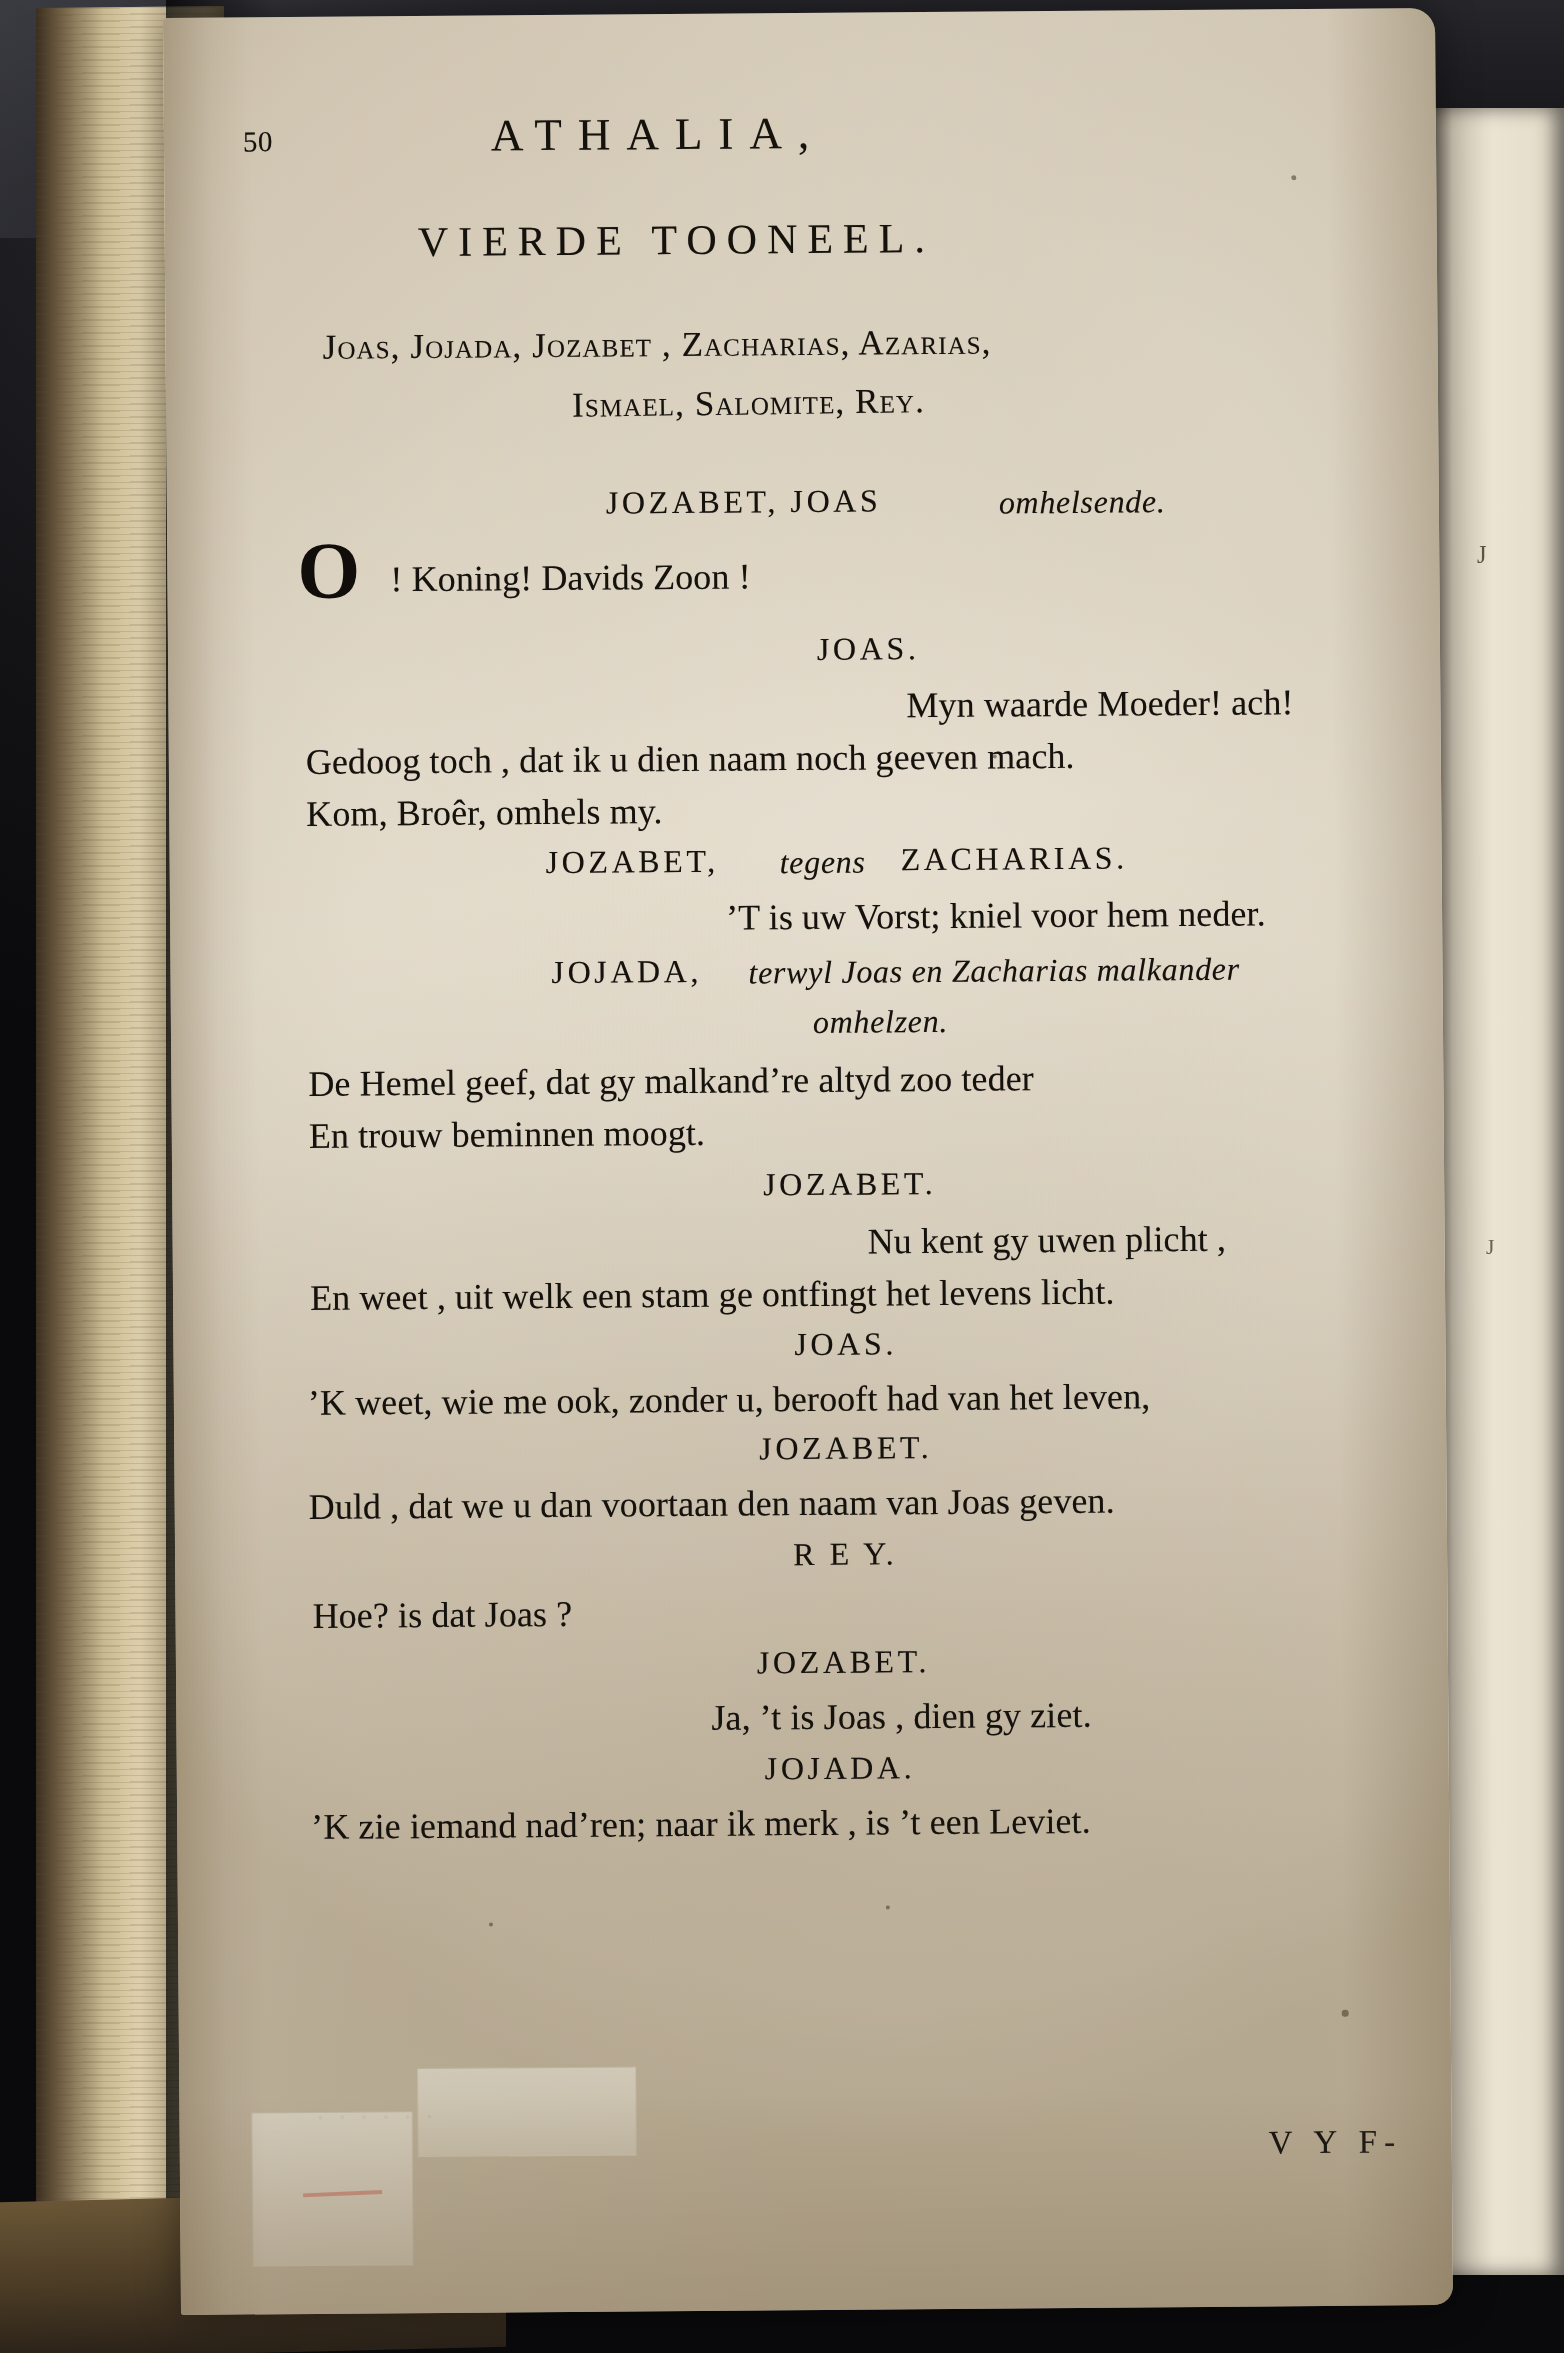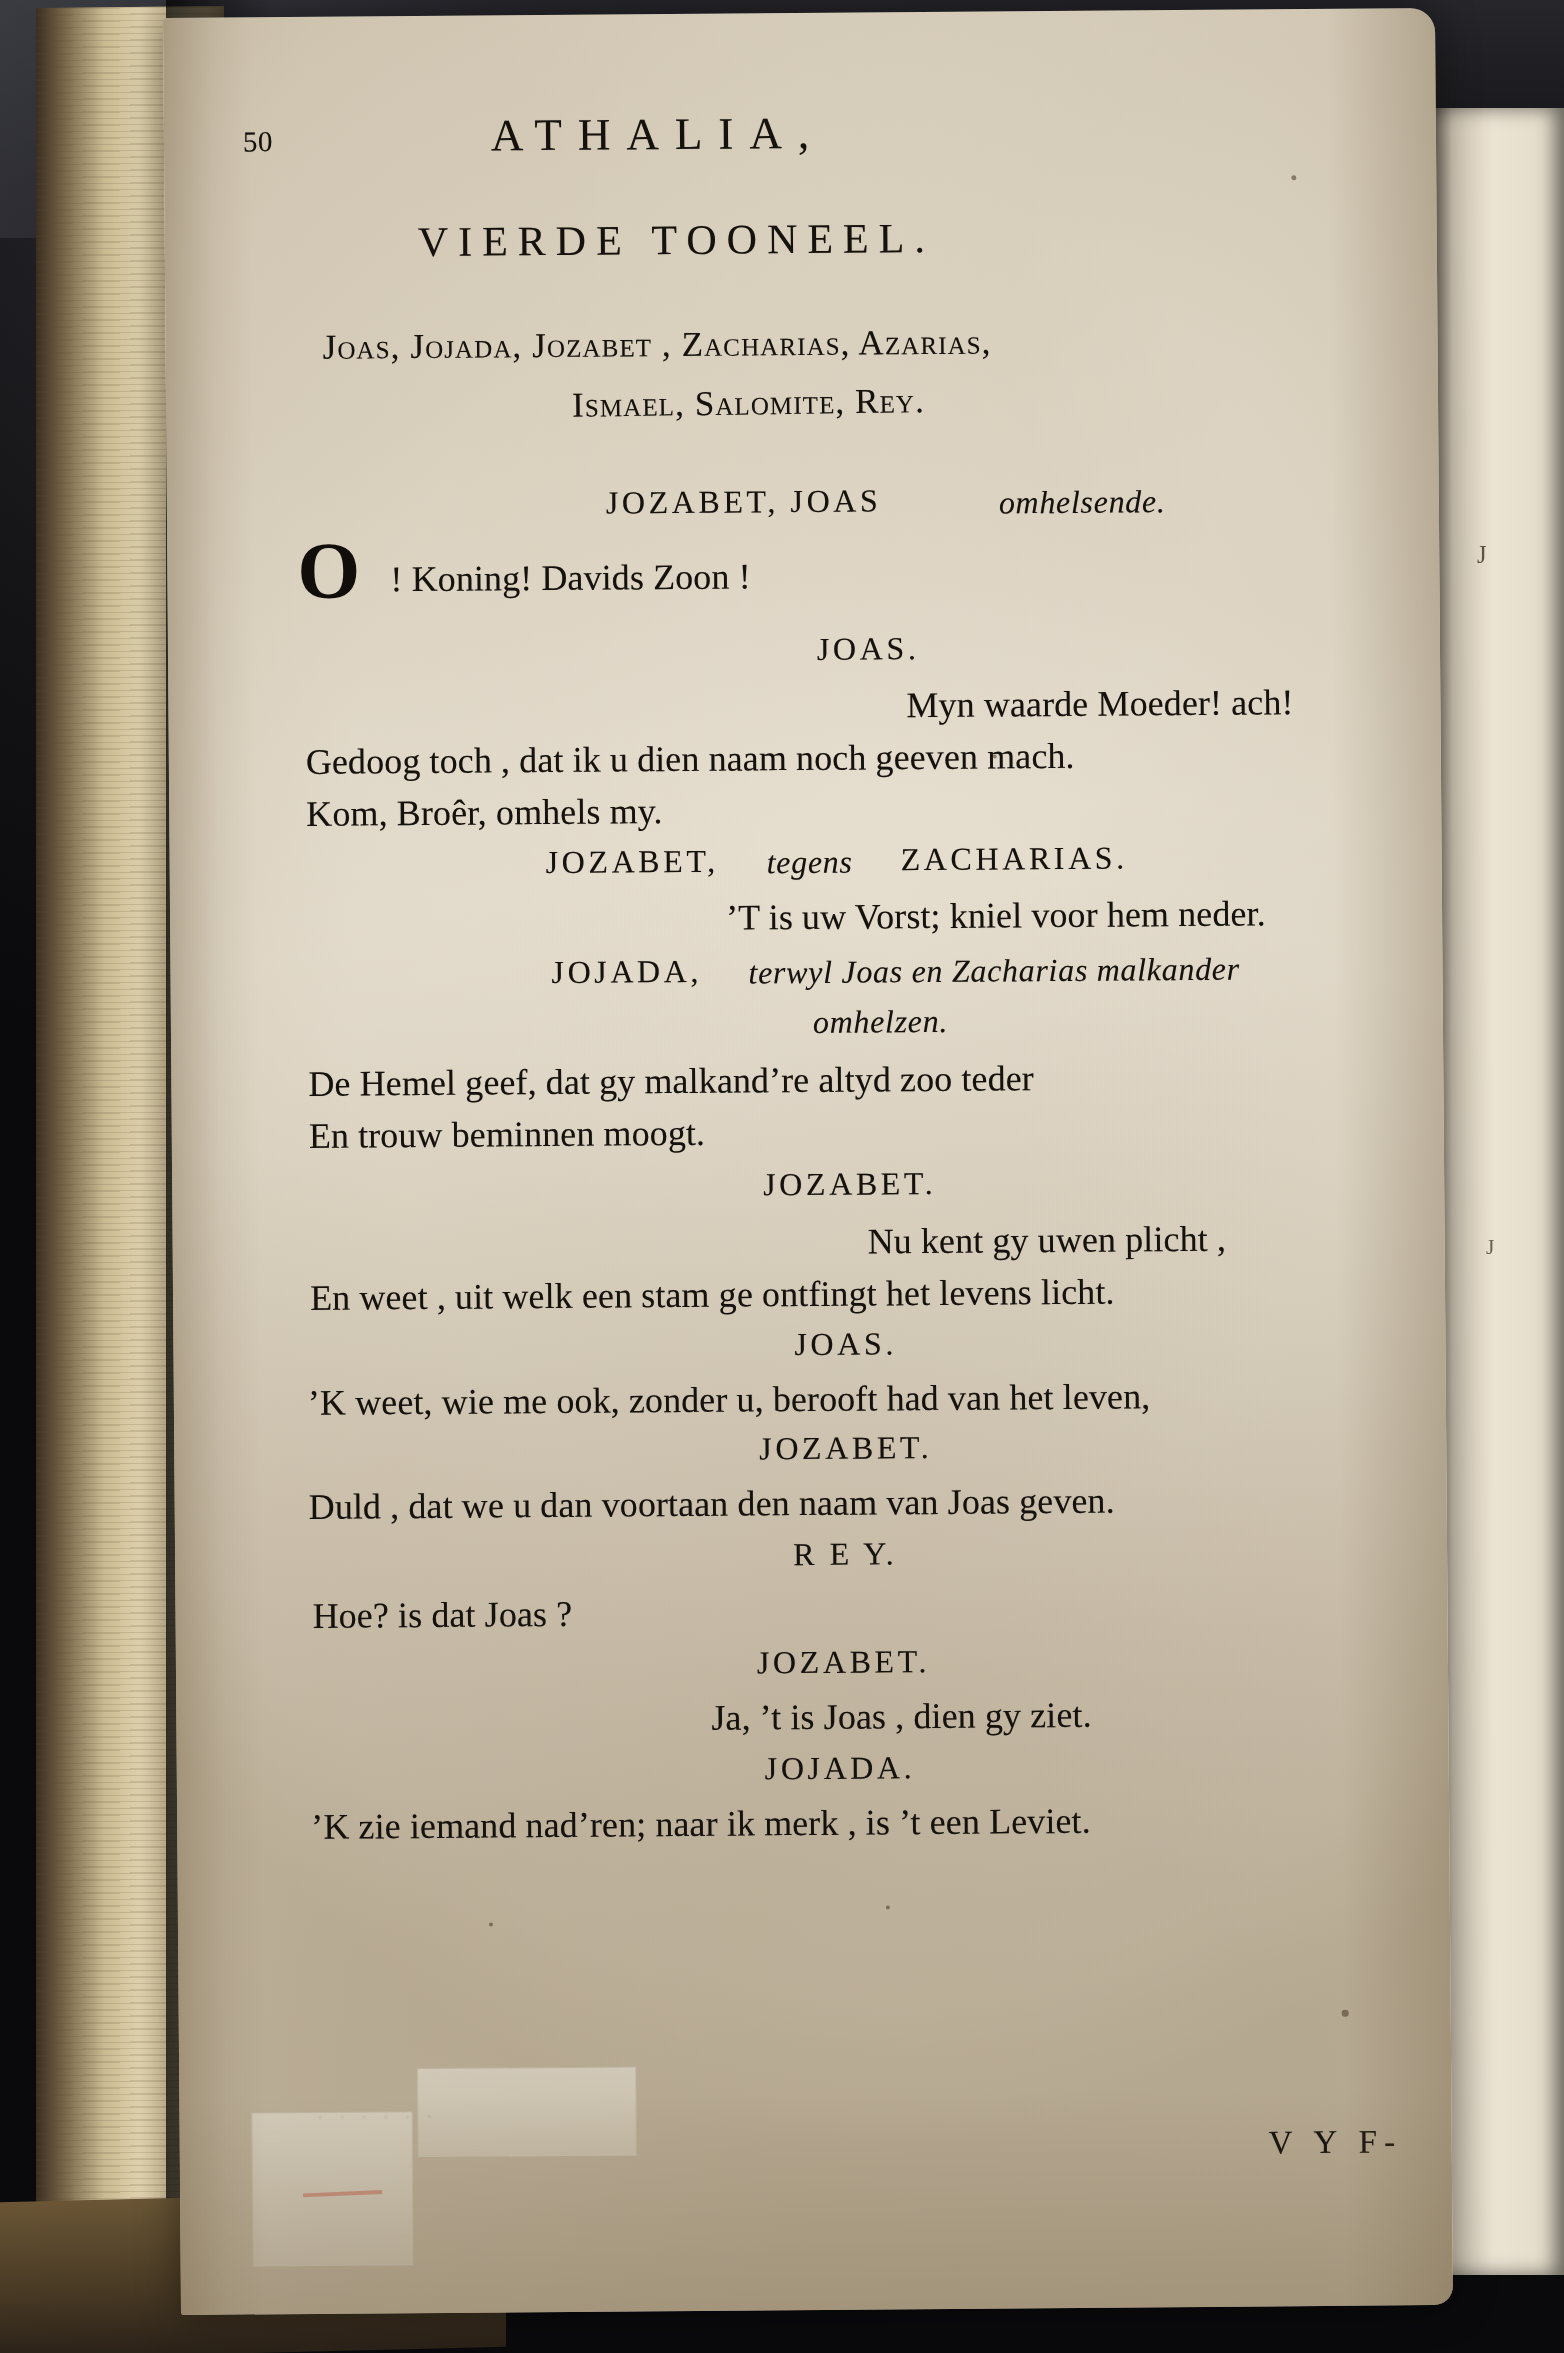--- a/index.html
+++ b/index.html
@@ -227,21 +227,21 @@
       <div class="initial" style="left:130px; top:514px;">O</div>
       <div class="ln verse" style="left:223px; top:542px;">! Koning! Davids Zoon !</div>
 
       <div class="ln speaker" style="left:649px; top:618px;">JOAS.</div>
 
       <div class="ln verse" style="left:738px; top:672px;">Myn waarde Moeder! ach!</div>
       <div class="ln verse" style="left:137px; top:724px;">Gedoog toch ,  dat ik u dien naam noch geeven mach.</div>
       <div class="ln verse" style="left:137px; top:776px;">Kom, Broêr, omhels my.</div>
 
       <div class="ln speaker" style="left:376px; top:829px;">JOZABET,</div>
-      <div class="ln stage" style="left:597px; top:831px;">tegens</div>
+      <div class="ln stage" style="left:610px; top:831px;">tegens</div>
       <div class="ln speaker" style="left:731px; top:829px;">ZACHARIAS.</div>
 
       <div class="ln verse" style="left:556px; top:883px;">’T is uw Vorst; kniel voor hem neder.</div>
 
       <div class="ln speaker" style="left:381px; top:939px;">JOJADA,</div>
       <div class="ln stage" style="left:578px; top:941px;">terwyl Joas en Zacharias malkander</div>
       <div class="ln stage" style="left:642px; top:991px;">omhelzen.</div>
 
       <div class="ln verse" style="left:137px; top:1046px;">De Hemel geef,  dat gy malkand’re altyd zoo teder</div>
       <div class="ln verse" style="left:137px; top:1098px;">En trouw beminnen moogt.</div>

